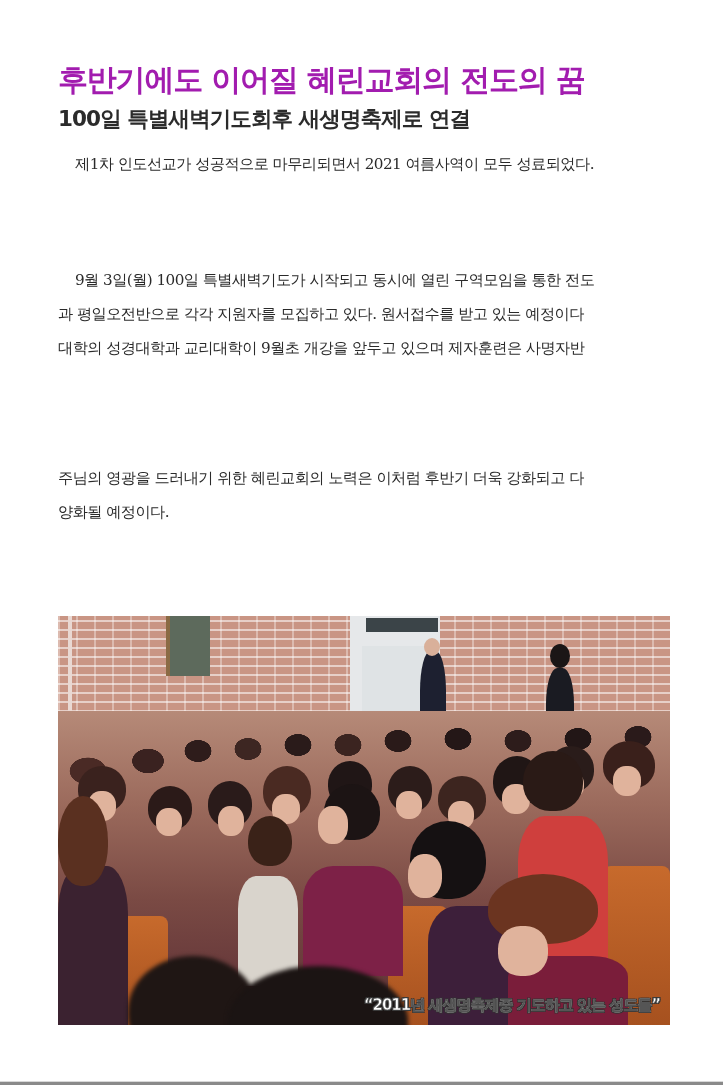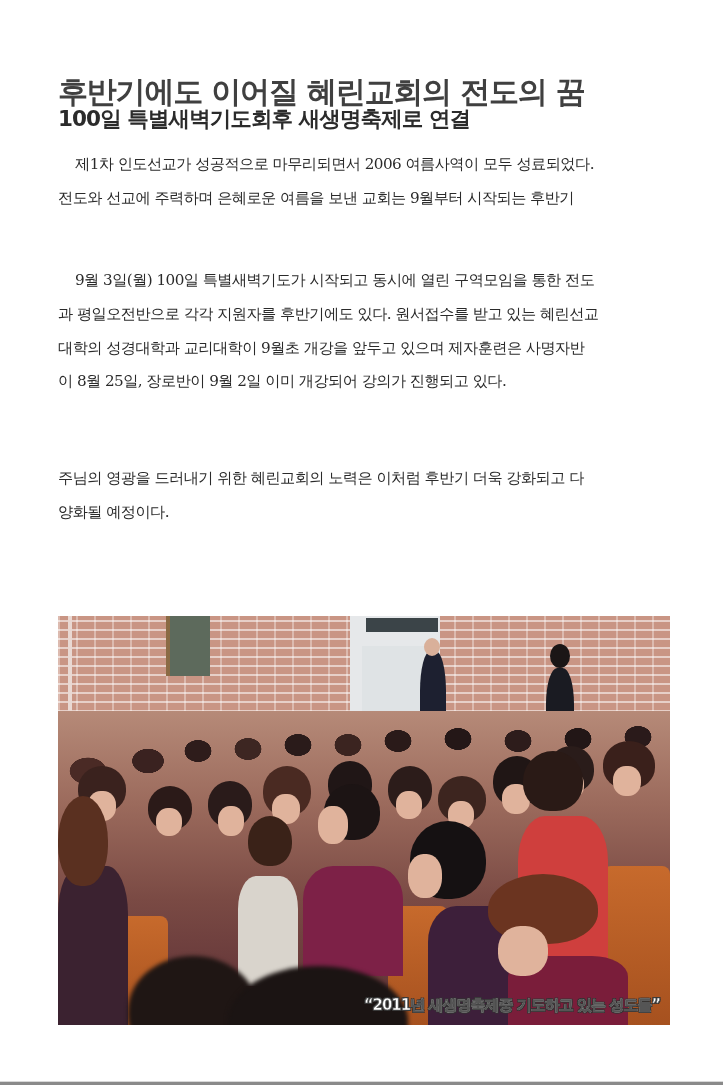--- a/index.html
+++ b/index.html
@@ -6,21 +6,21 @@
     body {
       width: 723px; height: 1085px; position: relative; overflow: hidden;
       background: #ffffff;
       font-family: "DejaVu Sans", sans-serif;
       color: #231f20;
     }
     .title {
       position: absolute; left: 58px; top: 60px;
       font-family: "DejaVu Sans", sans-serif;
       font-weight: bold; font-size: 30px; letter-spacing: -1.2px;
-      color: #404040; white-space: nowrap; line-height: 40px; margin-top: 12px;
+      color: #a21caf; white-space: nowrap; line-height: 40px;
     }
     .subtitle {
       position: absolute; left: 58px; top: 104px;
       font-family: "DejaVu Sans", sans-serif;
       font-weight: bold; font-size: 21.5px; letter-spacing: -0.9px;
       color: #2b2b2b; white-space: nowrap; line-height: 30px;
     }
     .body-text {
       position: absolute; left: 58px; width: 612px;
       font-family: "DejaVu Serif", serif;
@@ -92,29 +92,27 @@
       background: #8a8a8a; border-top: 1px solid #d8d8d8;
     }
   </style>
 </head>
 <body>
 
 <div class="title">후반기에도 이어질 혜린교회의 전도의 꿈</div>
 <div class="subtitle">100일 특별새벽기도회후 새생명축제로 연결</div>
 
 <div id="p1" class="body-text">
-  <span class="line first">제1차 인도선교가 성공적으로 마무리되면서 2006 여름사역이 모두 성료되었다.</span>
-  <span class="line">전도와 선교에 주력하며 은혜로운 여름을 보낸 교회는 9월부터 시작되는 후반기</span>
+  <span class="line first">제1차 인도선교가 성공적으로 마무리되면서 2021 여름사역이 모두 성료되었다.</span>
 </div>
 
 <div id="p2" class="body-text">
   <span class="line first">9월 3일(월) 100일 특별새벽기도가 시작되고 동시에 열린 구역모임을 통한 전도</span>
-  <span class="line">과 평일오전반으로 각각 지원자를 후반기에도 있다. 원서접수를 받고 있는 혜린선교</span>
+  <span class="line">과 평일오전반으로 각각 지원자를 모집하고 있다. 원서접수를 받고 있는 예정이다</span>
   <span class="line">대학의 성경대학과 교리대학이 9월초 개강을 앞두고 있으며 제자훈련은 사명자반</span>
-  <span class="line">이 8월 25일, 장로반이 9월 2일 이미 개강되어 강의가 진행되고 있다.</span>
 </div>
 
 <div id="p3" class="body-text">
   <span class="line">주님의 영광을 드러내기 위한 혜린교회의 노력은 이처럼 후반기 더욱 강화되고 다</span>
   <span class="line">양화될 예정이다.</span>
 </div>
 
 <div class="photo">
   <div class="wall"></div>
   <div class="pillar"></div>

